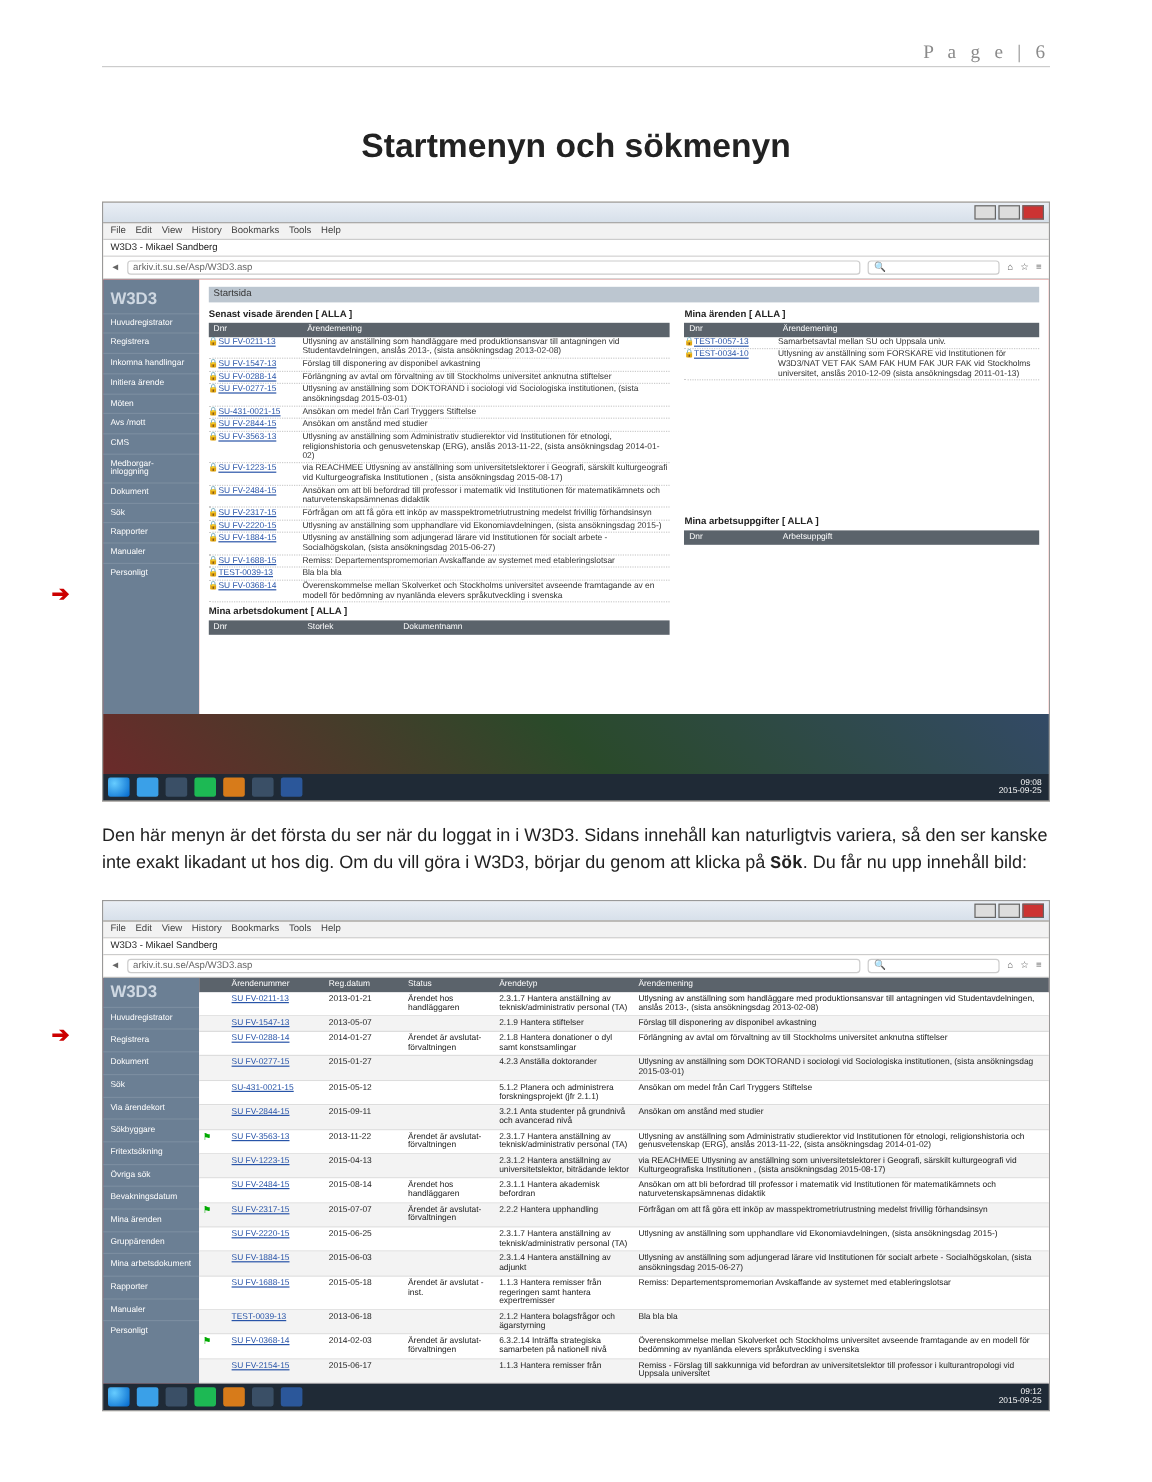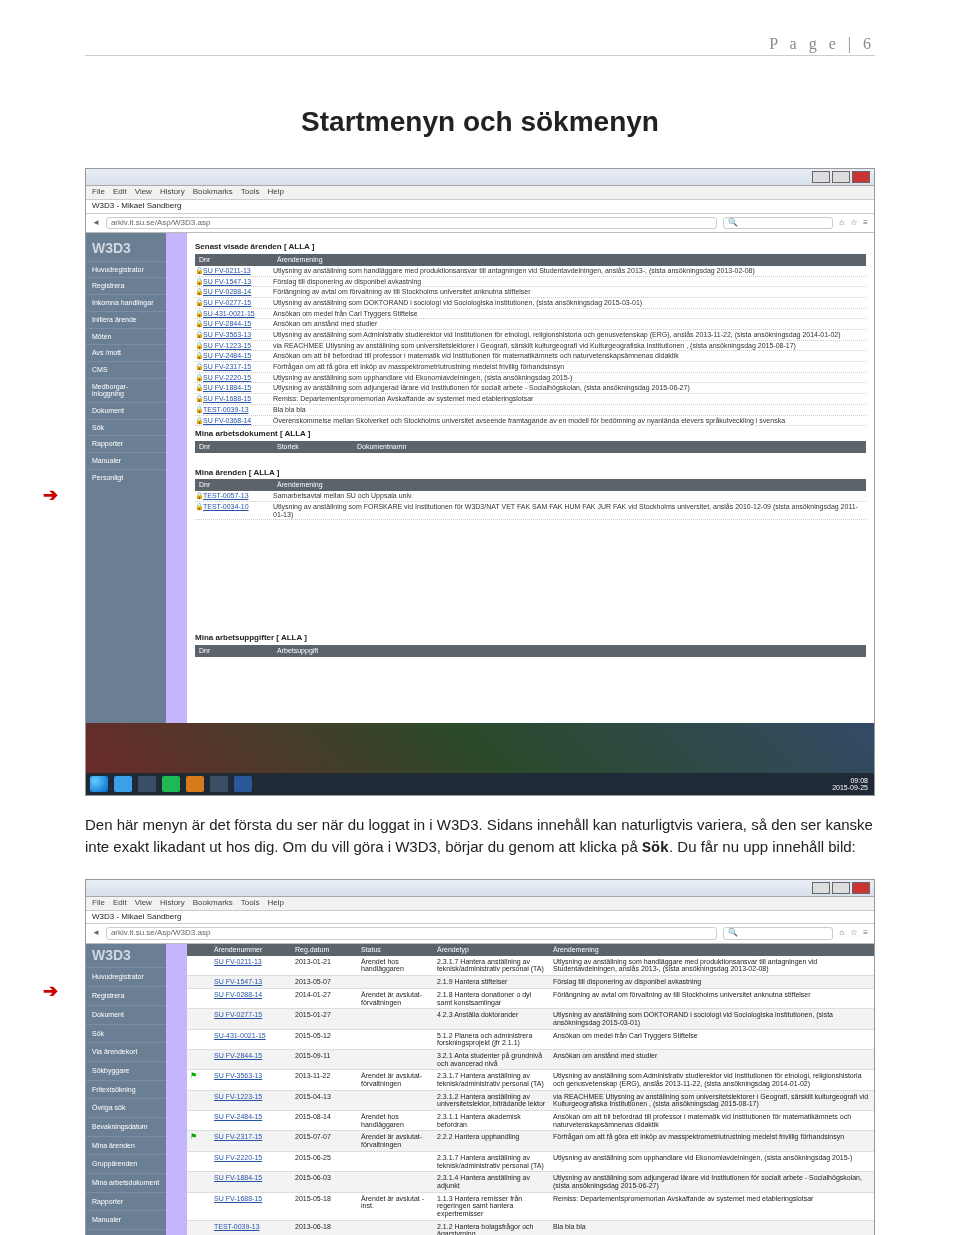--- a/index.html
+++ b/index.html
@@ -10,27 +10,27 @@
   .win-top{background:linear-gradient(#e9eef5,#d7e0ea);height:16px;border-bottom:1px solid #aaa;position:relative;}
   .win-ctrls{position:absolute;right:4px;top:2px;display:flex;gap:2px;}
   .wc{width:16px;height:10px;background:#c33;border:1px solid #666;}
   .wc.min,.wc.max{background:#ddd;}
   .ff-menu{background:#f2f2f2;padding:2px 6px;color:#444;font-size:8px;border-bottom:1px solid #ccc;}
   .ff-menu span{margin-right:8px;}
   .ff-tab{background:#fff;padding:2px 6px;font-size:8px;border-bottom:1px solid #ccc;}
   .ff-url{background:#fff;padding:3px 6px;font-size:8px;color:#666;border-bottom:1px solid #bbb;display:flex;gap:6px;align-items:center;}
   .ff-url .box{flex:1;border:1px solid #ccc;padding:1px 4px;border-radius:3px;}
   .ff-url .search{width:100px;border:1px solid #ccc;padding:1px 4px;border-radius:3px;}
-  .app{display:flex;background:#c4b5fd;gap:21px;}
+  .app{display:flex;background:#ef4444;}
   .sidebar{width:80px;background:#6b7f94;color:#fff;padding:4px 0;font-size:7px;}
   .sidebar .logo{font-weight:700;color:#cfd8e2;font-size:14px;padding:4px 6px;}
   .sidebar .item{padding:4px 6px;border-top:1px solid #7b8da0;}
   .main1{flex:1;background:#fff;padding:6px 8px;}
   .bar{background:#bcc6d0;padding:2px 4px;font-size:8px;color:#333;margin-bottom:2px;}
-  .two-col{display:flex;gap:12px;flex-direction:column;}
+  .two-col{display:flex;gap:12px;}
   .left-col{flex:1.3;}
   .right-col{flex:1;}
   .sect-h{font-weight:700;font-size:8px;margin:4px 0 2px;}
   .tbl-h{background:#5b636b;color:#fff;font-size:7px;padding:2px 4px;display:flex;}
   .case-list{font-size:7px;}
   .case-row{display:flex;padding:1px 0;border-bottom:1px dotted #ccc;}
   .ico{width:8px;font-size:7px;}
   .dnr{width:70px;color:#2854a8;text-decoration:underline;flex-shrink:0;}
   .desc{flex:1;color:#333;}
   .empty-area{height:60px;}
@@ -106,20 +106,21 @@
               <div class="item">CMS</div>
               <div class="item">Medborgar-inloggning</div>
               <div class="item">Dokument</div>
               <div class="item">Sök</div>
               <div class="item">Rapporter</div>
               <div class="item">Manualer</div>
               <div class="item">Personligt</div>
             </div>
         </div>
         <div class="main1">
+          <div class="bar">Startsida</div>
           <div class="two-col">
             <div class="left-col">
               <div class="sect-h">Senast visade ärenden [ ALLA ]</div>
               <div class="tbl-h">
                 <div style="width:78px">Dnr</div>
                   <div>Ärendemening</div>
               </div>
               <div class="case-list" id="cases-l">
                   <div class="case-row">
                     <div class="ico">🔒</div>

